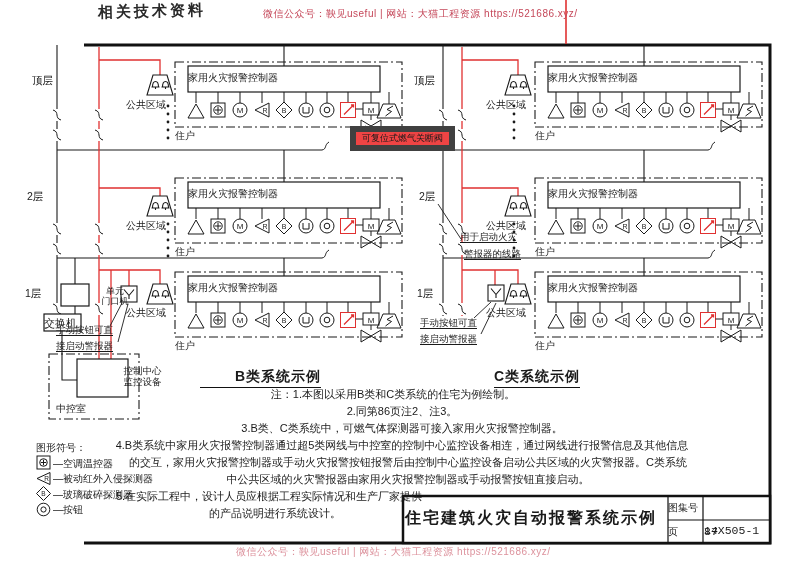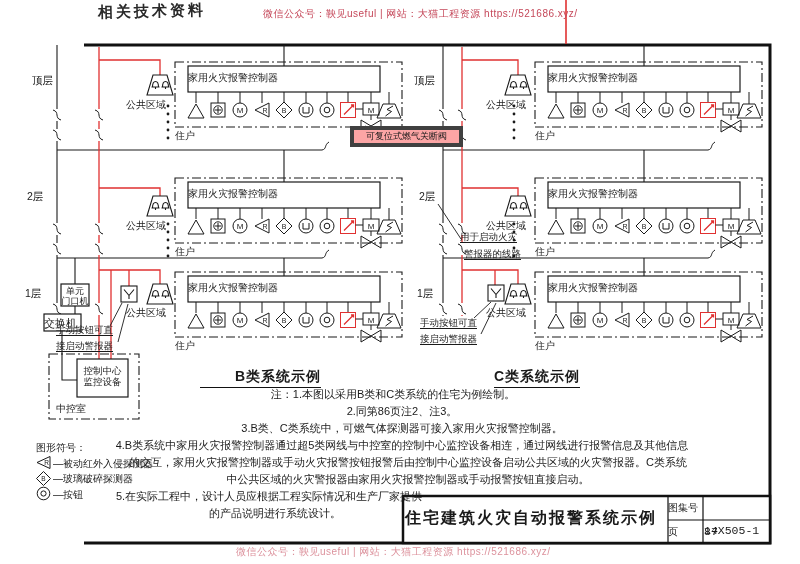--- a/index.html
+++ b/index.html
@@ -8,23 +8,23 @@
   svg{position:absolute;left:0;top:0;}
   .t{position:absolute;white-space:nowrap;color:#1a1a1a;
      font:10px "Liberation Sans",sans-serif;line-height:1.2;}
   .ctr{text-align:left;}
   .handnote{font-size:15px;font-weight:bold;letter-spacing:3px;color:#2a2a2a;
             transform:rotate(-1.2deg);}
   .wm{font-size:10px;color:#c5485a;letter-spacing:.5px;}
   .wm.bottom{opacity:.6;}
   .floor{font-size:10.5px;}
   .boxlbl{font-size:10px;}
-  .small{font-size:9px;}
+  .small{font-size:9px;padding-left:40px;}
   .ann{font-size:9.5px;border-bottom:1px solid #1a1a1a;padding-bottom:0px;}
-  .callout{border:4px solid #404040;background:#fca5a5;font-size:9px;padding:1px 12px;}
+  .callout{border:6px solid #404040;background:#ef4444;font-size:9px;padding:1px 6px;}
   .systitle{font-size:14px;font-weight:bold;border-bottom:1.5px solid #111;
             padding-bottom:2px;letter-spacing:1px;}
   .notes{position:absolute;left:95px;top:386px;width:596px;
          font-size:11px;line-height:17px;}
   .note{padding-left:30px;text-indent:-12px;white-space:normal;text-align:center;}
   .note.first{padding-left:0;text-indent:0;}
   .note.narrow{max-width:300px;}
   .legend{position:absolute;left:36px;top:440px;font-size:10px;line-height:15.5px;}
   .lgrow{display:flex;align-items:center;height:15.5px;}
   .lgrow svg{position:static;margin-right:1px;flex:0 0 auto;}
@@ -310,20 +310,26 @@
   <div class="note">2.同第86页注2、注3。</div>
   <div class="note">3.B类、C类系统中，可燃气体探测器可接入家用火灾报警控制器。</div>
   <div class="note">4.B类系统中家用火灾报警控制器通过超5类网线与中控室的控制中心监控设备相连，通过网线进行报警信息及其他信息的交互，家用火灾报警控制器或手动火灾报警按钮报警后由控制中心监控设备启动公共区域的火灾警报器。C类系统中公共区域的火灾警报器由家用火灾报警控制器或手动报警按钮直接启动。</div>
   <div class="note narrow">5.在实际工程中，设计人员应根据工程实际情况和生产厂家提供的产品说明进行系统设计。</div>
 </div>
 
 <div class="legend">
   <div>图形符号：</div>
   <div class="lgrow">
     <svg width="16" height="16">
+          <use href="#lg-ac"></use>
+        </svg>
+    <span>—空调温控器</span>
+  </div>
+  <div class="lgrow">
+    <svg width="16" height="16">
           <use href="#lg-pir"></use>
         </svg>
     <span>—被动红外入侵探测器</span>
   </div>
   <div class="lgrow">
     <svg width="16" height="16">
           <use href="#lg-glass"></use>
         </svg>
     <span>—玻璃破碎探测器</span>
   </div>

